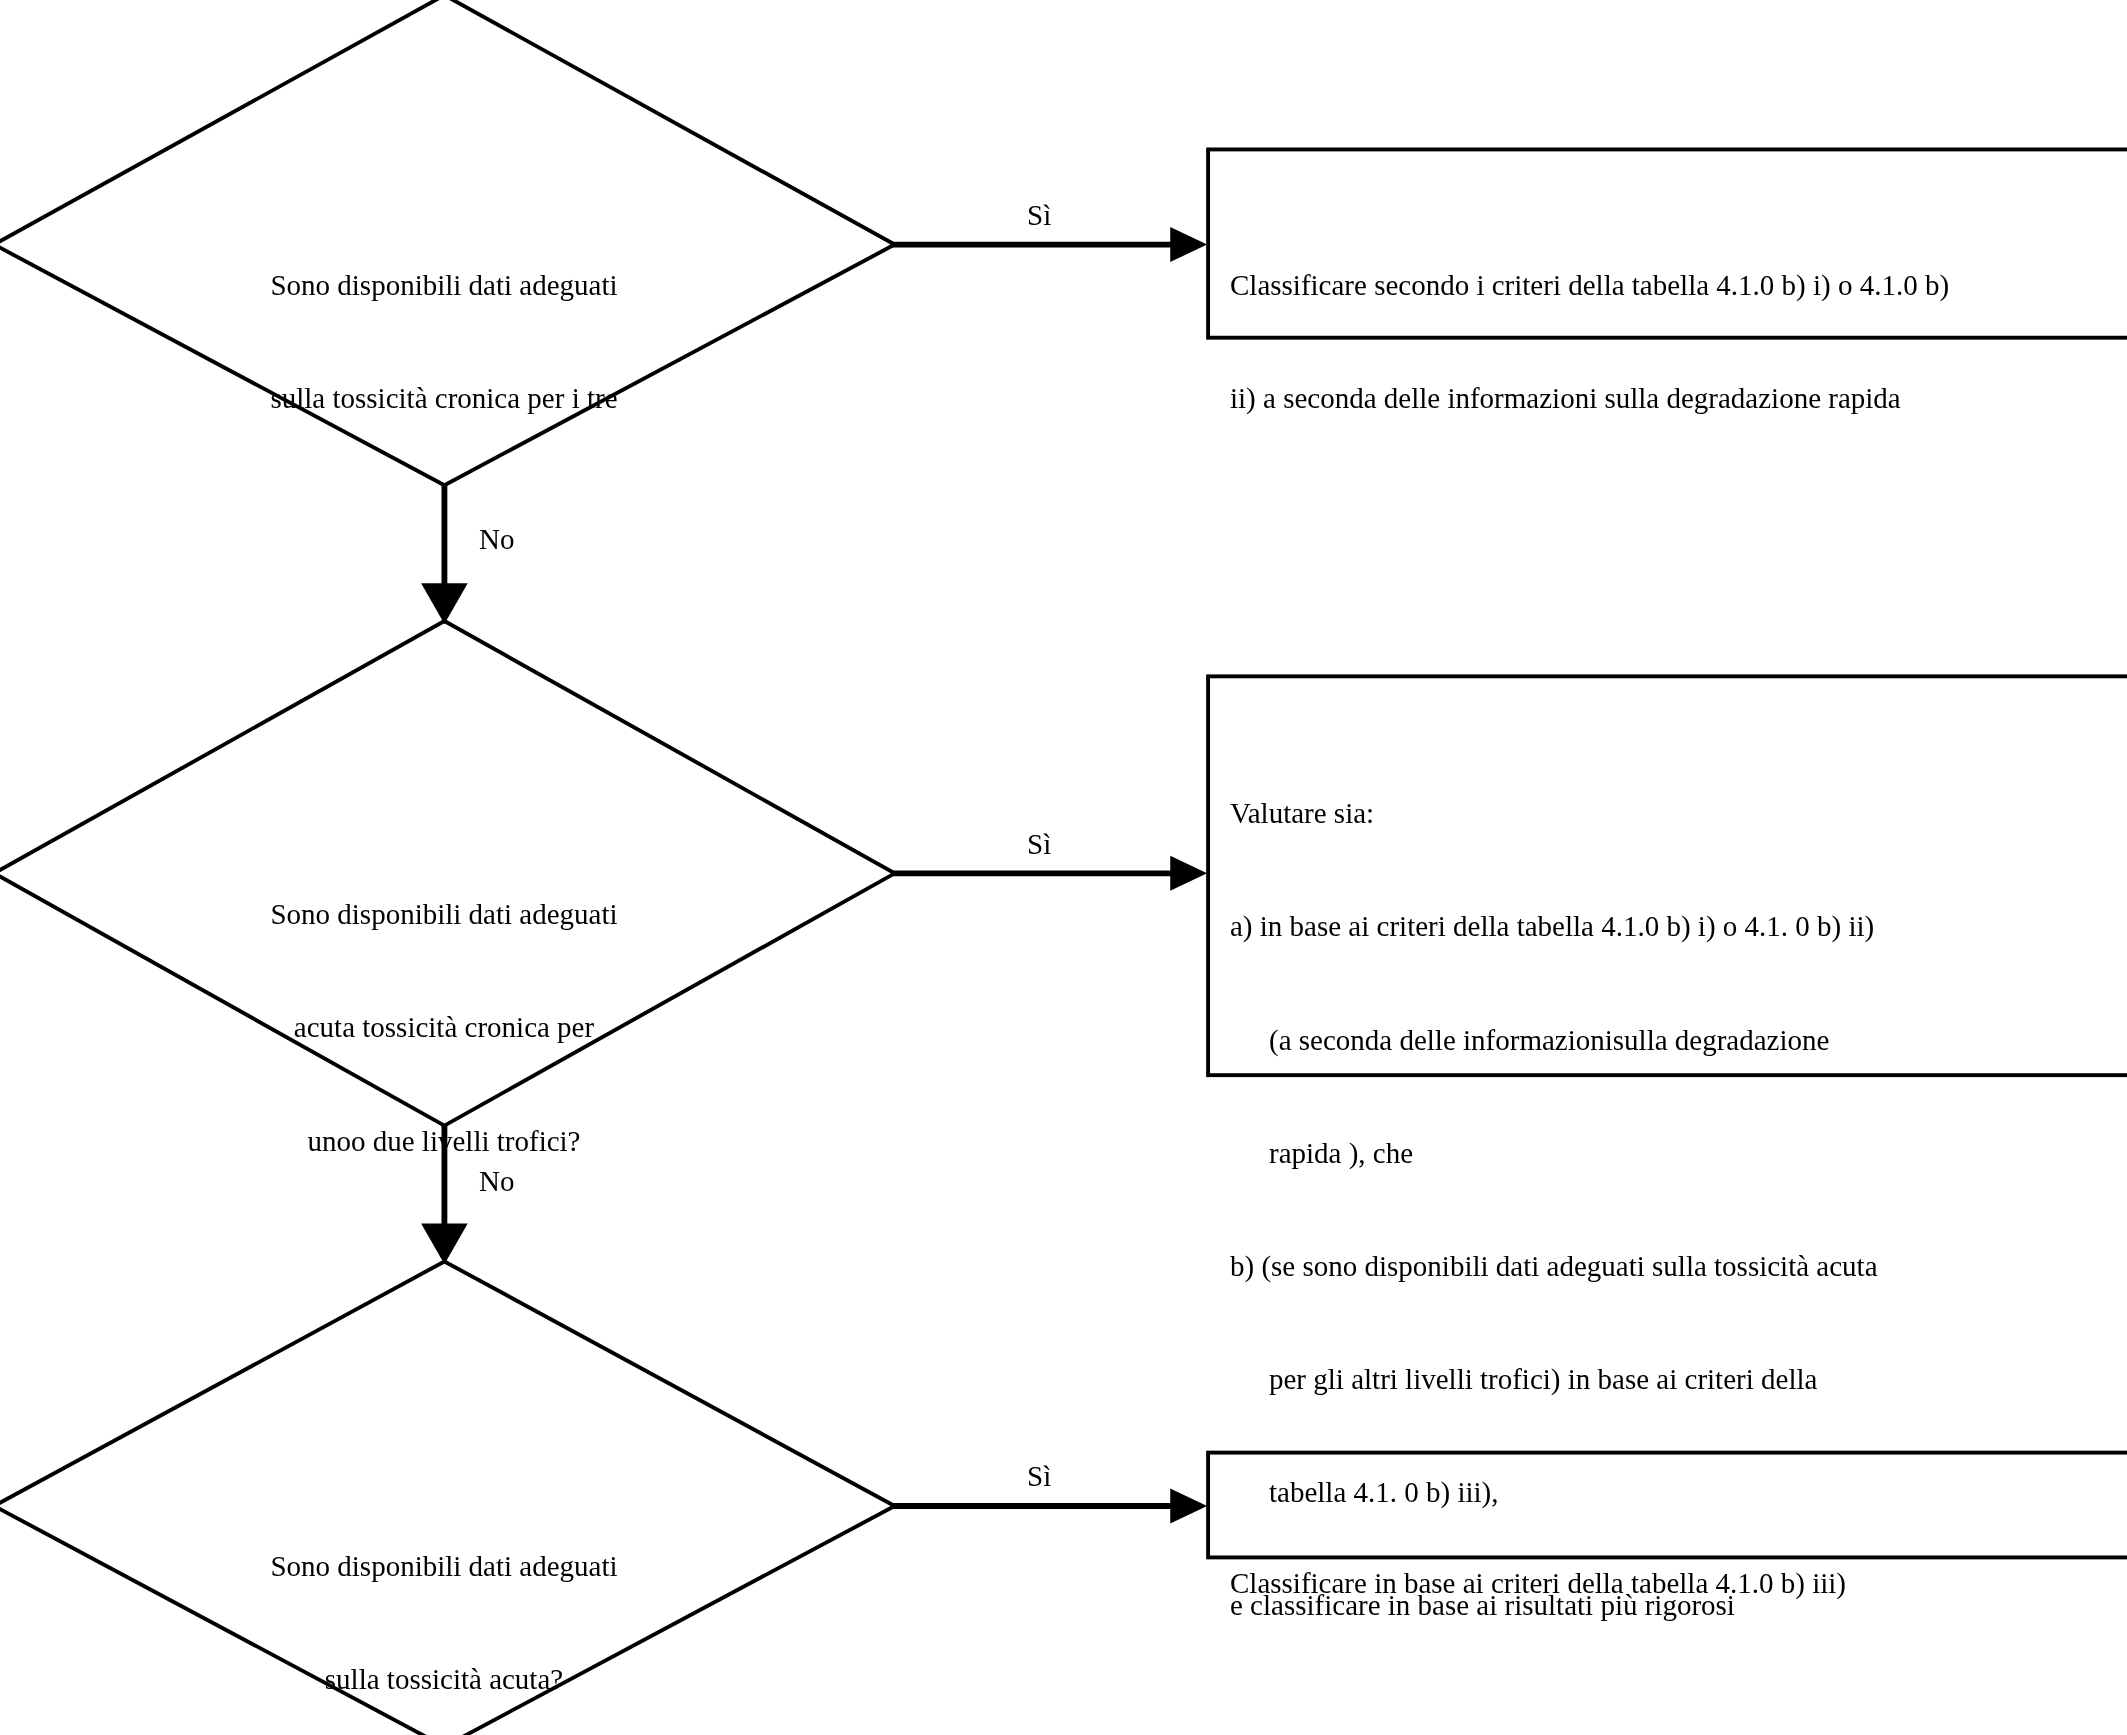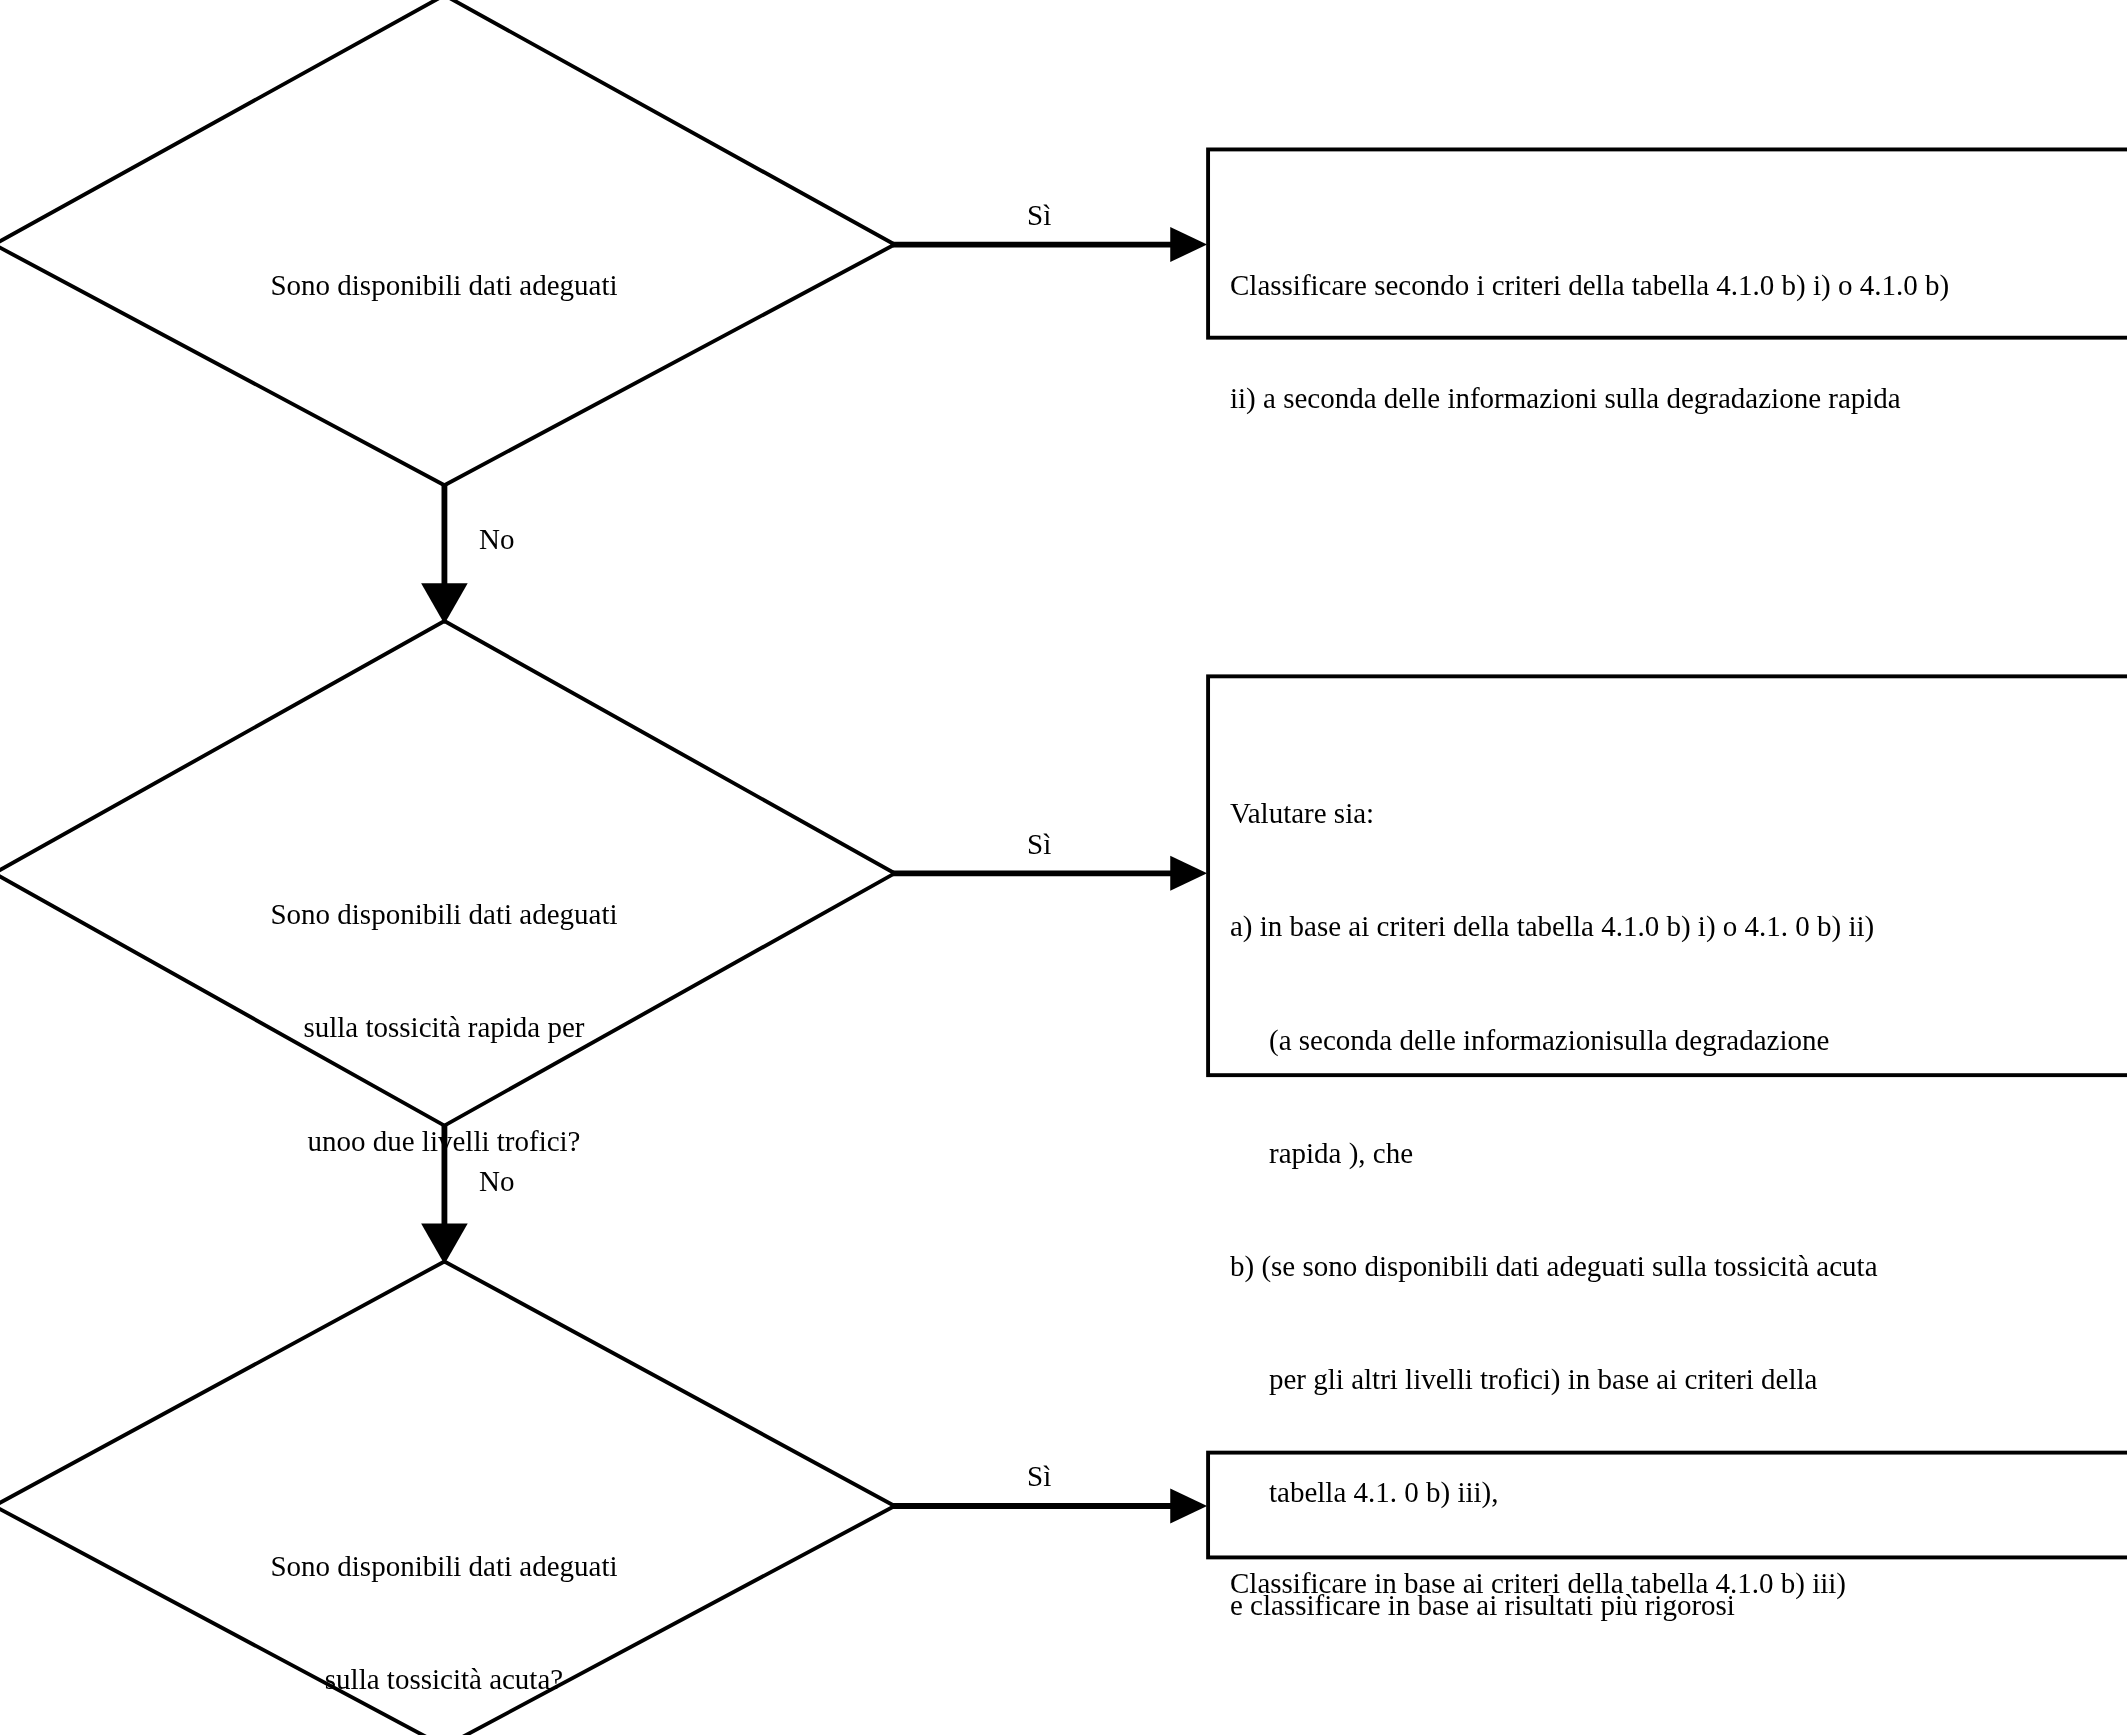--- a/index.html
+++ b/index.html
@@ -91,25 +91,26 @@
 
     <line class="conn-line" x1="458" y1="1158" x2="458" y2="1272"></line>
     <polygon class="arrow-head" points="458,1303 434,1261 482,1261"></polygon>
 
     <line class="conn-line" x1="920" y1="1552" x2="1216" y2="1552"></line>
     <polygon class="arrow-head" points="1244,1552 1206,1534 1206,1570"></polygon>
   </svg>
 
   <div class="txt diamond-text" style="left:153px; top:192px; width:582px;">
     <span class="box-line">Sono disponibili dati adeguati</span>
+    <span class="box-line">sulla tossicità cronica per i tre</span>
   </div>
 
   <div class="txt diamond-text" style="left:153px; top:821px; width:582px;">
     <span class="box-line">Sono disponibili dati adeguati</span>
-    <span class="box-line">sulla tossicità rapida per</span>
+    <span class="box-line">acuta tossicità cronica per</span>
     <span class="box-line">unoo due livelli trofici?</span>
   </div>
 
   <div class="txt diamond-text" style="left:153px; top:1473px; width:582px;">
     <span class="box-line">Sono disponibili dati adeguati</span>
     <span class="box-line">sulla tossicità acuta?</span>
   </div>
 
   <div class="txt box-text" style="left:1230px; top:192px; width:902px;">
     <span class="box-line">Classificare secondo i criteri della tabella 4.1.0 b) i) o 4.1.0 b)</span>

